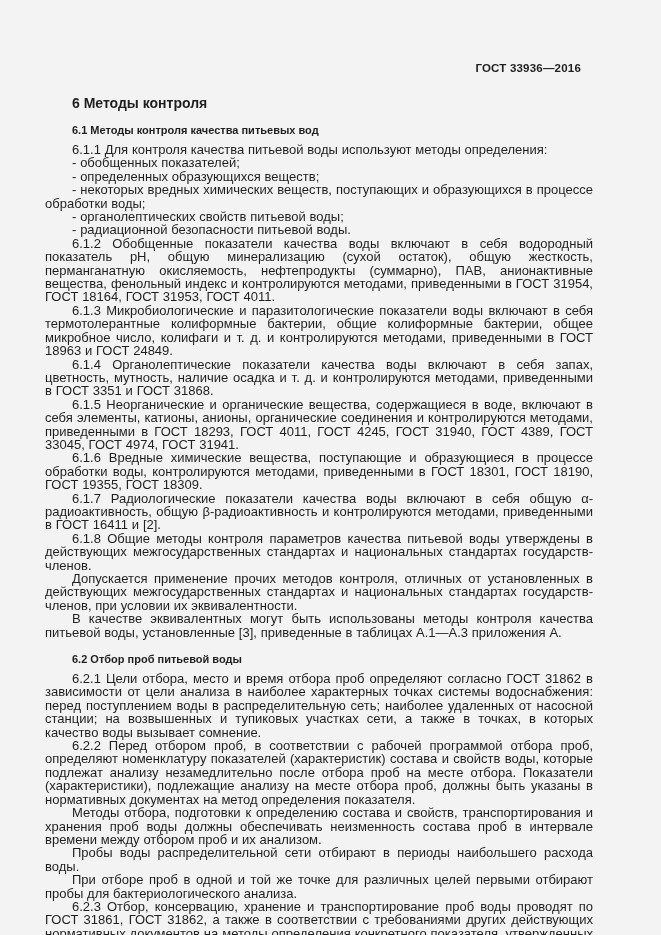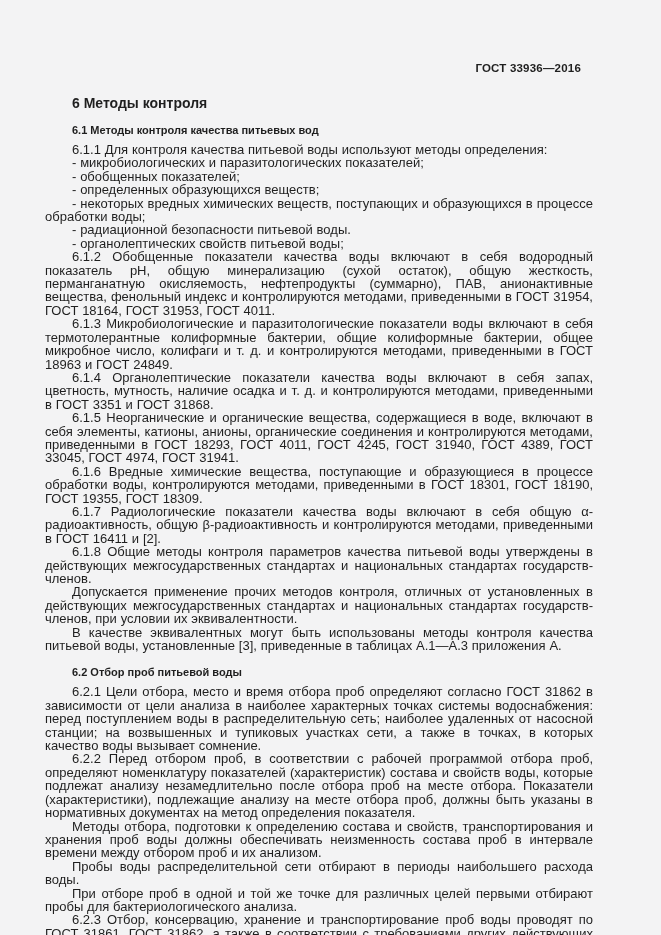--- a/index.html
+++ b/index.html
@@ -55,26 +55,25 @@
 
 <div class="page">
 
   <div class="doc-code">ГОСТ 33936—2016</div>
 
   <h1 class="section-title">6 Методы контроля</h1>
 
   <h2 class="sub-title">6.1 Методы контроля качества питьевых вод</h2>
 
   <p class="para">6.1.1 Для контроля качества питьевой воды используют методы определения:</p>
-  <p class="para">- микробиологических и паразитологических показателей;</p>
   <p class="para">- обобщенных показателей;</p>
   <p class="para">- определенных образующихся веществ;</p>
   <p class="para">- некоторых вредных химических веществ, поступающих и образующихся в процессе обработки воды;</p>
+  <p class="para">- органолептических свойств питьевой воды;</p>
   <p class="para">- радиационной безопасности питьевой воды.</p>
-  <p class="para">- органолептических свойств питьевой воды;</p>
 
   <p class="para">6.1.2 Обобщенные показатели качества воды включают в себя водородный показатель pH, общую минерализацию (сухой остаток), общую жесткость, перманганатную окисляемость, нефтепродукты (суммарно), ПАВ, анионактивные вещества, фенольный индекс и контролируются методами, приведенными в ГОСТ 31954, ГОСТ 18164, ГОСТ 31953, ГОСТ 4011.</p>
   <p class="para">6.1.3 Микробиологические и паразитологические показатели воды включают в себя термотолерантные колиформные бактерии, общие колиформные бактерии, общее микробное число, колифаги и т. д. и контролируются методами, приведенными в ГОСТ 18963 и ГОСТ 24849.</p>
   <p class="para">6.1.4 Органолептические показатели качества воды включают в себя запах, цветность, мутность, наличие осадка и т. д. и контролируются методами, приведенными в ГОСТ 3351 и ГОСТ 31868.</p>
   <p class="para">6.1.5 Неорганические и органические вещества, содержащиеся в воде, включают в себя элементы, катионы, анионы, органические соединения и контролируются методами, приведенными в ГОСТ 18293, ГОСТ 4011, ГОСТ 4245, ГОСТ 31940, ГОСТ 4389, ГОСТ 33045, ГОСТ 4974, ГОСТ 31941.</p>
   <p class="para">6.1.6 Вредные химические вещества, поступающие и образующиеся в процессе обработки воды, контролируются методами, приведенными в ГОСТ 18301, ГОСТ 18190, ГОСТ 19355, ГОСТ 18309.</p>
   <p class="para">6.1.7 Радиологические показатели качества воды включают в себя общую α-радиоактивность, общую β-радиоактивность и контролируются методами, приведенными в ГОСТ 16411 и [2].</p>
   <p class="para">6.1.8 Общие методы контроля параметров качества питьевой воды утверждены в действующих межгосударственных стандартах и национальных стандартах государств-членов.</p>
   <p class="para">Допускается применение прочих методов контроля, отличных от установленных в действующих межгосударственных стандартах и национальных стандартах государств-членов, при условии их эквивалентности.</p>
   <p class="para">В качестве эквивалентных могут быть использованы методы контроля качества питьевой воды, установленные [3], приведенные в таблицах А.1—А.3 приложения А.</p>

